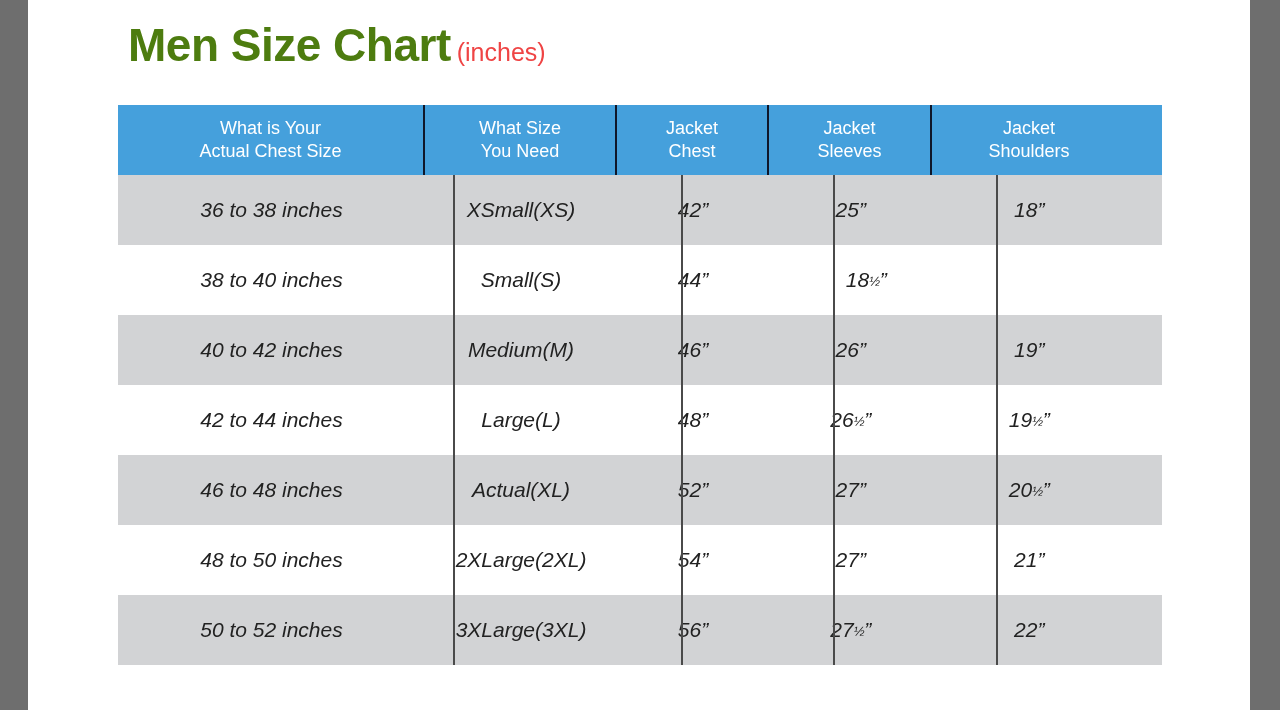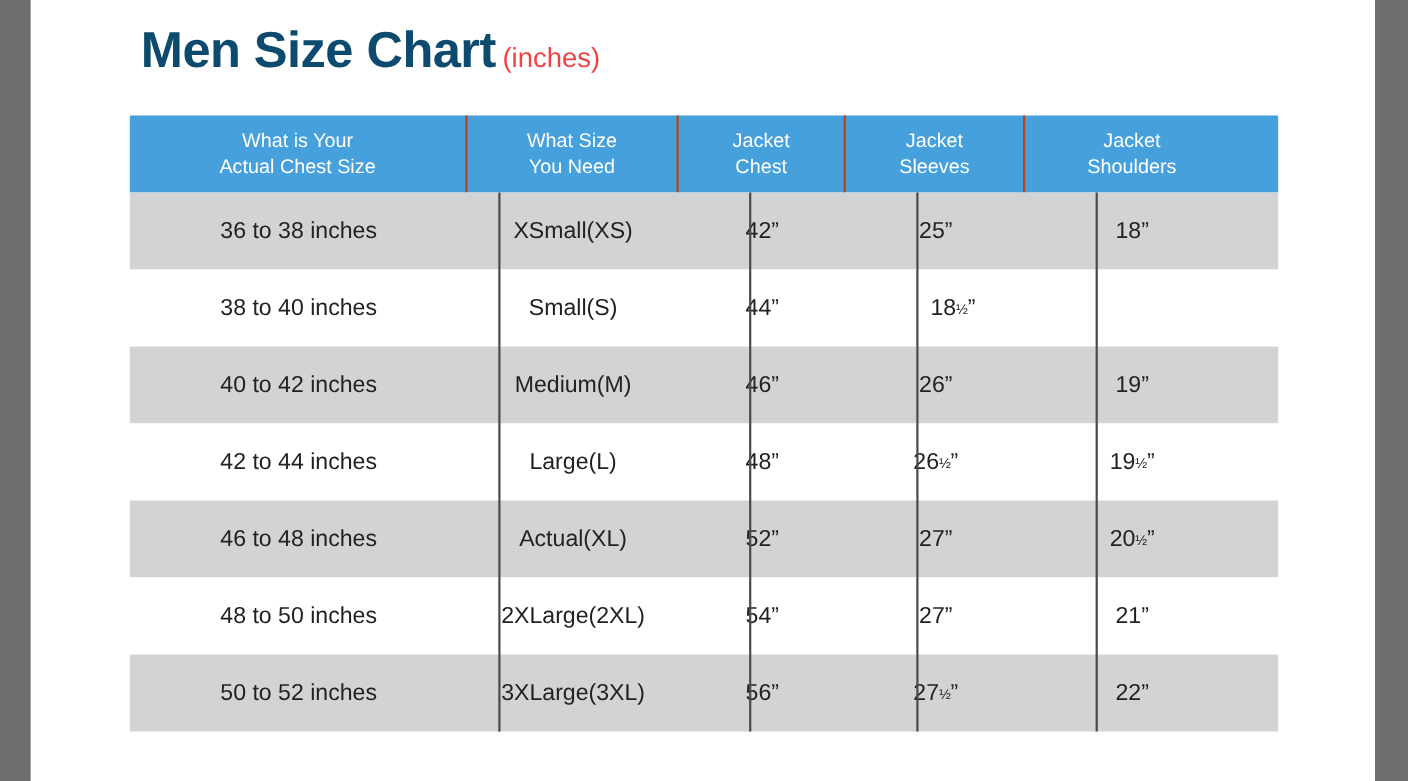--- a/index.html
+++ b/index.html
@@ -39,21 +39,21 @@
 
   .title-wrap {
     position: absolute;
     left: 100px;
     top: 18px;
     white-space: nowrap;
   }
   .title-main {
     font-size: 46px;
     font-weight: bold;
-    color: #0c4a6e;
+    color: #4d7c0f;
     letter-spacing: -0.5px;
   }
   .title-unit {
     font-size: 25px;
     color: #ef4444;
     margin-left: 6px;
     letter-spacing: 0px;
   }
 
   .table {
@@ -70,21 +70,21 @@
   }
   .th {
     color: #ffffff;
     font-size: 18px;
     line-height: 23px;
     text-align: center;
     display: flex;
     align-items: center;
     justify-content: center;
     box-sizing: border-box;
-    border-right: 2px solid #c2410c;
+    border-right: 2px solid #0f172a;
     padding: 0 4px;
   }
   .th:last-child { border-right: none; }
   .th .l2 { display: block; }
 
   .tbody { position: relative; }
 
   .tr {
     display: flex;
     height: 70px;
@@ -94,20 +94,21 @@
 
   .td {
     font-size: 21px;
     color: #222222;
     display: flex;
     align-items: center;
     justify-content: center;
     box-sizing: border-box;
     padding: 0 4px;
     white-space: nowrap;
+    font-style: italic;
   }
 
   
   .c0 { width: 307px; }
   .c1 { width: 192px; }
   .c2 { width: 152px; }
   .c3 { width: 163px; }
   .c4 { width: 194px; }
 
   .vline {

